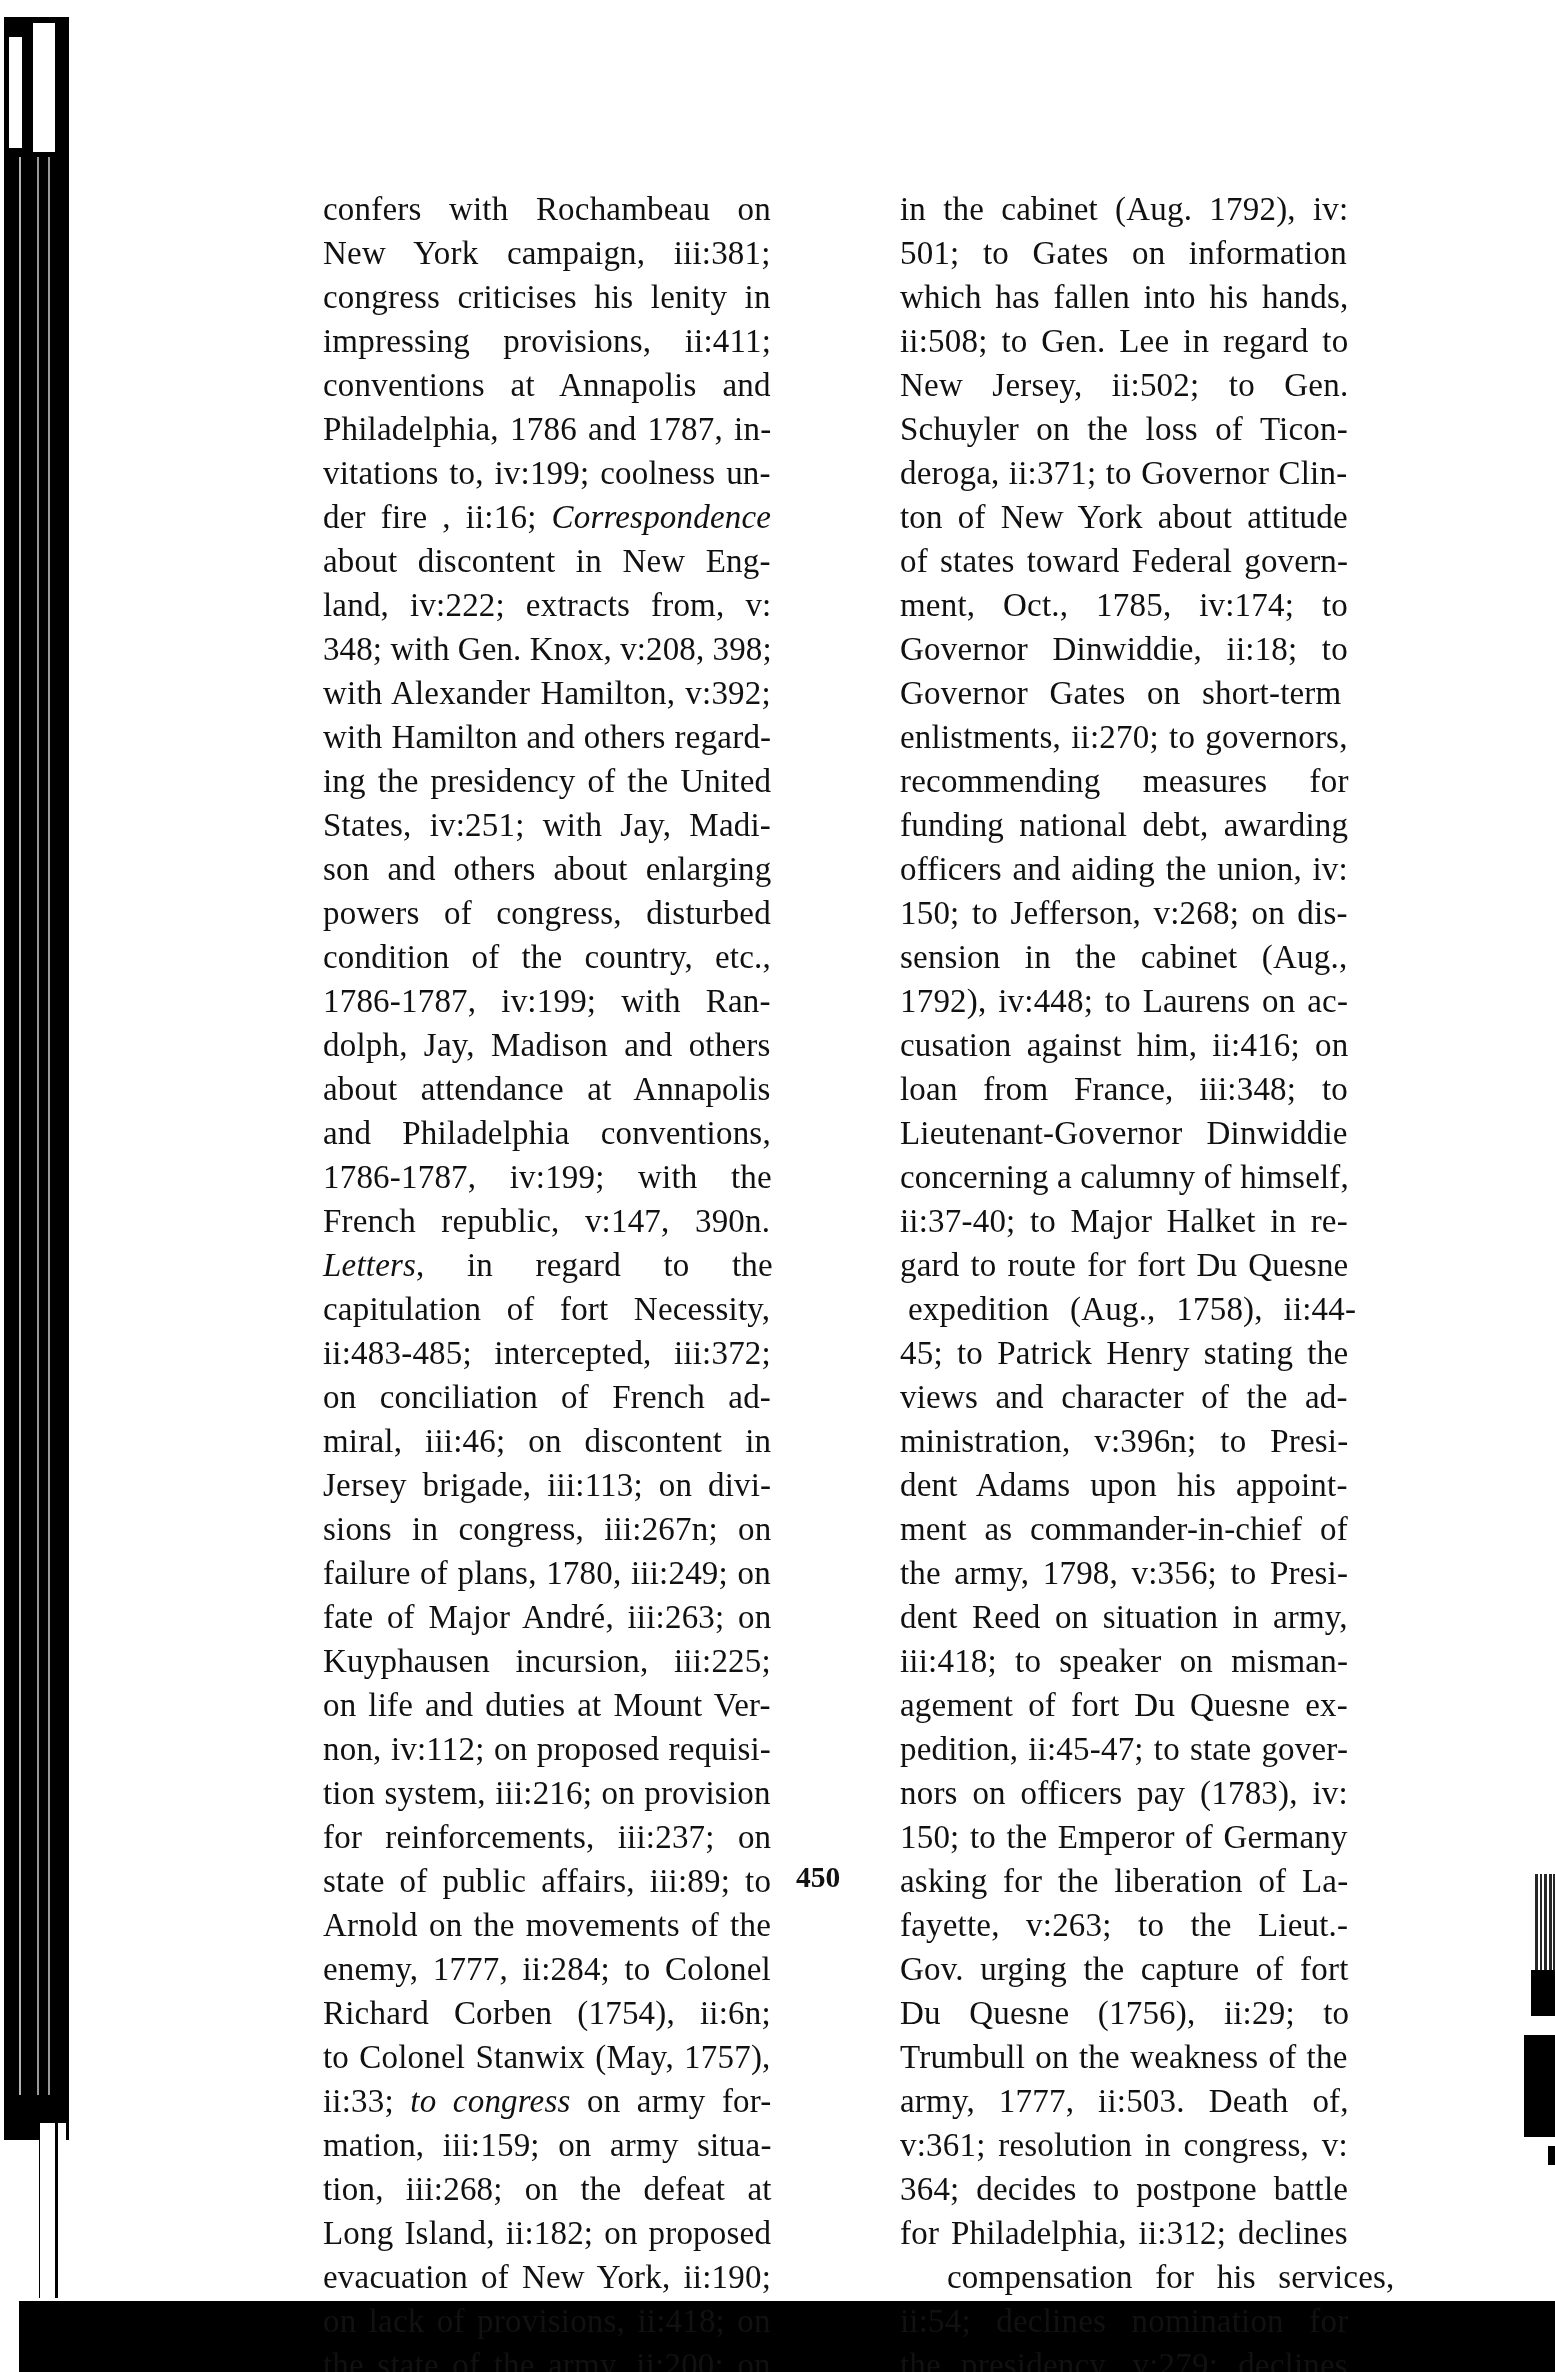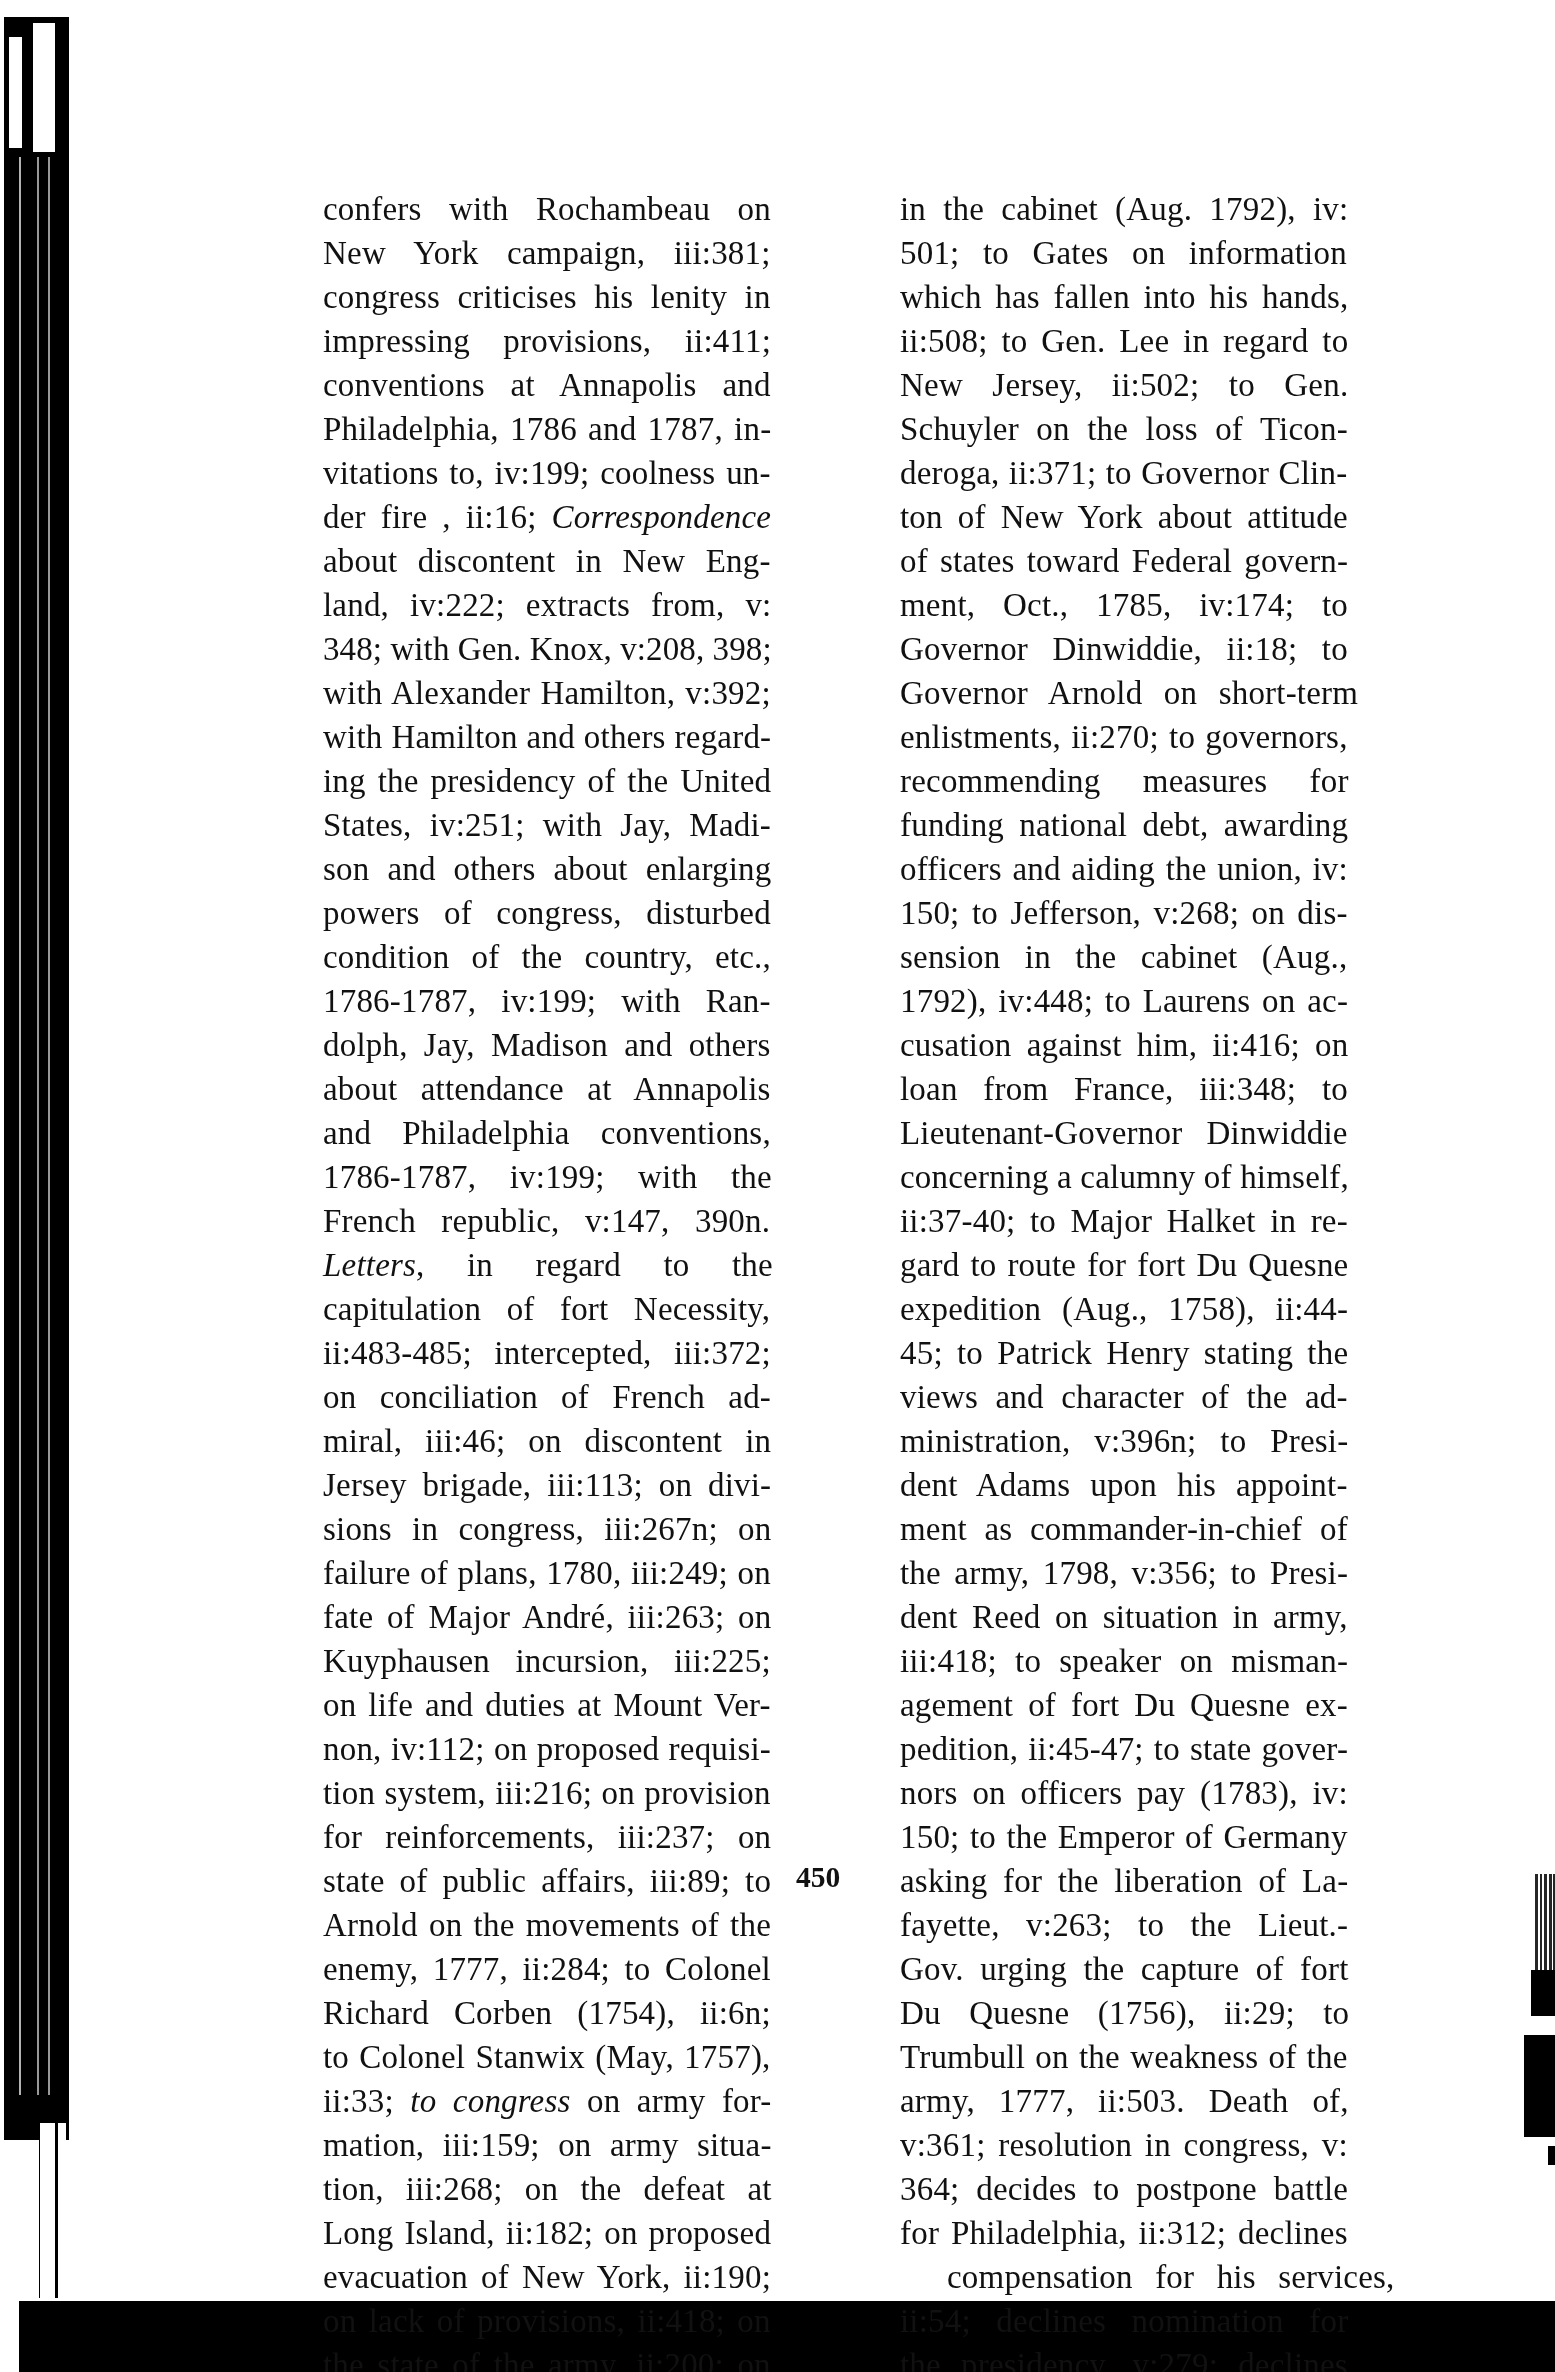--- a/index.html
+++ b/index.html
@@ -113,35 +113,35 @@
     <div class="line" style="display: block; width: 450px; word-spacing: 15px; text-align: left; text-align-last: left;">501; to Gates on information</div>
     <div class="line" style="display: block; width: 450px; word-spacing: 5.2px; text-align: left; text-align-last: left;">which has fallen into his hands,</div>
     <div class="line" style="display: block; width: 450px; word-spacing: 5.4px; text-align: left; text-align-last: left;">ii:508; to Gen. Lee in regard to</div>
     <div class="line" style="display: block; width: 450px; word-spacing: 21px; text-align: left; text-align-last: left;">New Jersey, ii:502; to Gen.</div>
     <div class="line" style="display: block; width: 450px; word-spacing: 9px; text-align: left; text-align-last: left;">Schuyler on the loss of Ticon-</div>
     <div class="line" style="display: block; width: 450px; word-spacing: 0.9px; text-align: left; text-align-last: left;">deroga, ii:371; to Governor Clin-</div>
     <div class="line" style="display: block; width: 450px; word-spacing: 6.6px; text-align: left; text-align-last: left;">ton of New York about attitude</div>
     <div class="line" style="display: block; width: 450px; word-spacing: 3.7px; text-align: left; text-align-last: left;">of states toward Federal govern-</div>
     <div class="line" style="display: block; width: 450px; word-spacing: 19.4px; text-align: left; text-align-last: left;">ment, Oct., 1785, iv:174; to</div>
     <div class="line" style="display: block; width: 450px; word-spacing: 16px; text-align: left; text-align-last: left;">Governor Dinwiddie, ii:18; to</div>
-    <div class="line" style="display: block; width: 450px; word-spacing: 13px; text-align: left; text-align-last: left;">Governor Arnold on short-term</div>
+    <div class="line" style="display: block; width: 450px; word-spacing: 13px; text-align: left; text-align-last: left;">Governor Gates on short-term</div>
     <div class="line" style="display: block; width: 450px; word-spacing: 1.8px; text-align: left; text-align-last: left;">enlistments, ii:270; to governors,</div>
     <div class="line" style="display: block; width: 450px; word-spacing: 34px; text-align: left; text-align-last: left;">recommending measures for</div>
     <div class="line" style="display: block; width: 450px; word-spacing: 6.8px; text-align: left; text-align-last: left;">funding national debt, awarding</div>
     <div class="line" style="display: block; width: 450px; word-spacing: 2.2px; text-align: left; text-align-last: left;">officers and aiding the union, iv:</div>
     <div class="line" style="display: block; width: 450px; word-spacing: 4px; text-align: left; text-align-last: left;">150; to Jefferson, v:268; on dis-</div>
     <div class="line" style="display: block; width: 450px; word-spacing: 16px; text-align: left; text-align-last: left;">sension in the cabinet (Aug.,</div>
     <div class="line" style="display: block; width: 450px; word-spacing: 3.3px; text-align: left; text-align-last: left;">1792), iv:448; to Laurens on ac-</div>
     <div class="line" style="display: block; width: 450px; word-spacing: 6.7px; text-align: left; text-align-last: left;">cusation against him, ii:416; on</div>
     <div class="line" style="display: block; width: 450px; word-spacing: 17.3px; text-align: left; text-align-last: left;">loan from France, iii:348; to</div>
     <div class="line" style="display: block; width: 450px; word-spacing: 15.7px; text-align: left; text-align-last: left;">Lieutenant-Governor Dinwiddie</div>
     <div class="line" style="display: block; width: 450px; letter-spacing: 0.2px; text-align: left; text-align-last: left;">concerning a calumny of himself,</div>
     <div class="line" style="display: block; width: 450px; word-spacing: 6px; text-align: left; text-align-last: left;">ii:37-40; to Major Halket in re-</div>
     <div class="line" style="display: block; width: 450px; word-spacing: 2.5px; text-align: left; text-align-last: left;">gard to route for fort Du Quesne</div>
-    <div class="line" style="display: block; width: 450px; word-spacing: 12.3px; text-align: left; text-align-last: left;">expedition (Aug., 1758), ii:44-</div>
+    <div class="line" style="display: block; width: 450px; word-spacing: 12.3px; text-align: left; text-align-last: left; margin-left: 8px;">expedition (Aug., 1758), ii:44-</div>
     <div class="line" style="display: block; width: 450px; word-spacing: 5.7px; text-align: left; text-align-last: left;">45; to Patrick Henry stating the</div>
     <div class="line" style="display: block; width: 450px; word-spacing: 9px; text-align: left; text-align-last: left;">views and character of the ad-</div>
     <div class="line" style="display: block; width: 450px; word-spacing: 15.4px; text-align: left; text-align-last: left;">ministration, v:396n; to Presi-</div>
     <div class="line" style="display: block; width: 450px; word-spacing: 11.5px; text-align: left; text-align-last: left;">dent Adams upon his appoint-</div>
     <div class="line" style="display: block; width: 450px; word-spacing: 9.2px; text-align: left; text-align-last: left;">ment as commander-in-chief of</div>
     <div class="line" style="display: block; width: 450px; word-spacing: 5px; text-align: left; text-align-last: left;">the army, 1798, v:356; to Presi-</div>
     <div class="line" style="display: block; width: 450px; word-spacing: 5.9px; text-align: left; text-align-last: left;">dent Reed on situation in army,</div>
     <div class="line" style="display: block; width: 450px; word-spacing: 9.7px; text-align: left; text-align-last: left;">iii:418; to speaker on misman-</div>
     <div class="line" style="display: block; width: 450px; word-spacing: 6.5px; text-align: left; text-align-last: left;">agement of fort Du Quesne ex-</div>
     <div class="line" style="display: block; width: 450px; word-spacing: 1.6px; text-align: left; text-align-last: left;">pedition, ii:45-47; to state gover-</div>

